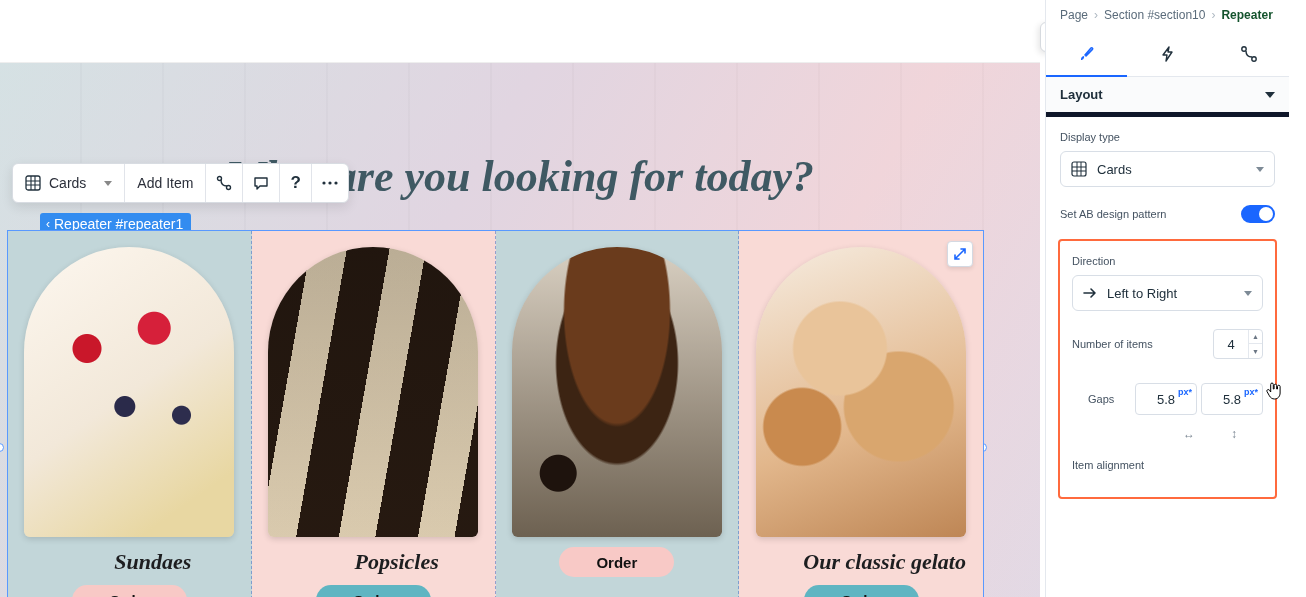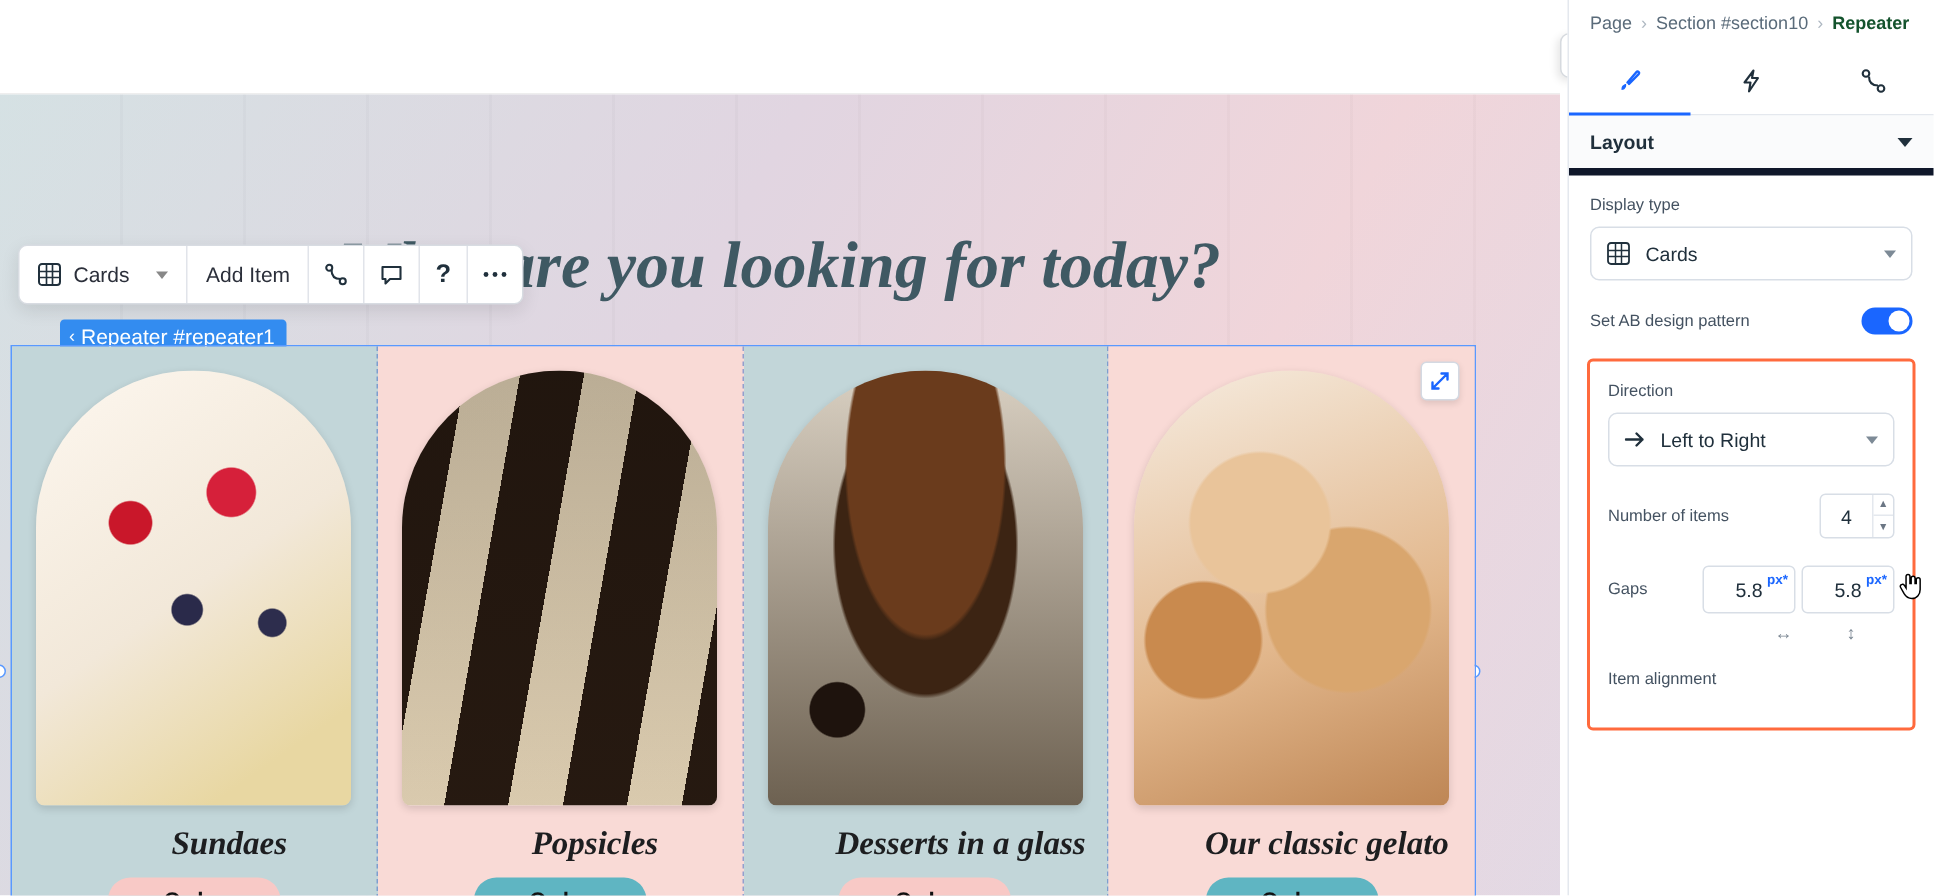--- a/index.html
+++ b/index.html
@@ -158,21 +158,20 @@
       </div>
       <div class="card pink">
         <div class="arch g-popsicle"></div>
         <div class="card-title">Popsicles</div>
         <div class="order-pill">
             <span>Order</span>
           </div>
       </div>
       <div class="card blue">
         <div class="arch g-glass"></div>
-        <div class="card-title">Desserts in a glass</div>
         <div class="order-pill">
             <span>Order</span>
           </div>
       </div>
       <div class="card pink">
         <div class="expand-btn">
           <svg width="14" height="14" viewBox="0 0 14 14">
               <path d="M2 8v4h4M12 6V2H8M3 11l4-4M11 3l-4 4" fill="none" stroke="#1a66ff" stroke-width="1.6" stroke-linecap="round"></path>
             </svg>
         </div>
@@ -265,21 +264,21 @@
         <div class="num-input">
           <span class="val">4</span>
           <div class="steppers">
             <div class="st">▲</div>
             <div class="st">▼</div>
           </div>
         </div>
       </div>
 
       <div class="row-between mt18">
-        <span class="p-label" style="margin:0">Gaps</span>
+        <span class="p-label" style="margin:16px">Gaps</span>
         <div style="display:flex;gap:4px;">
           <div class="gap-input">
             <span>5.8</span>
             <span class="gap-unit">px*</span>
           </div>
           <div class="gap-input">
             <span>5.8</span>
             <span class="gap-unit">px*</span>
           </div>
         </div>

